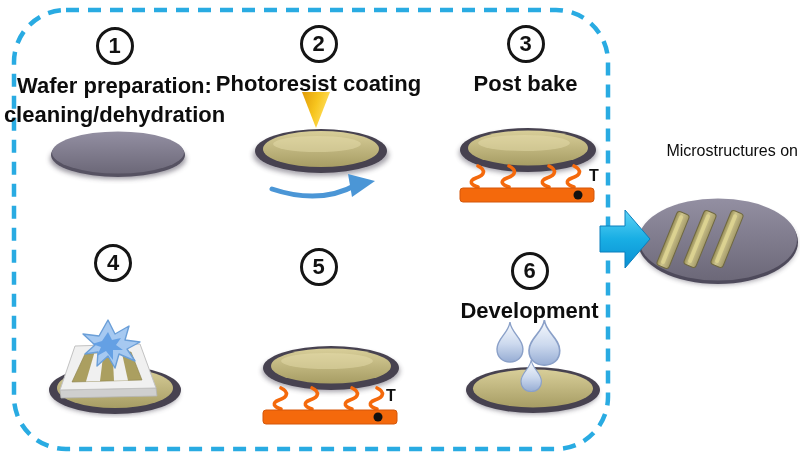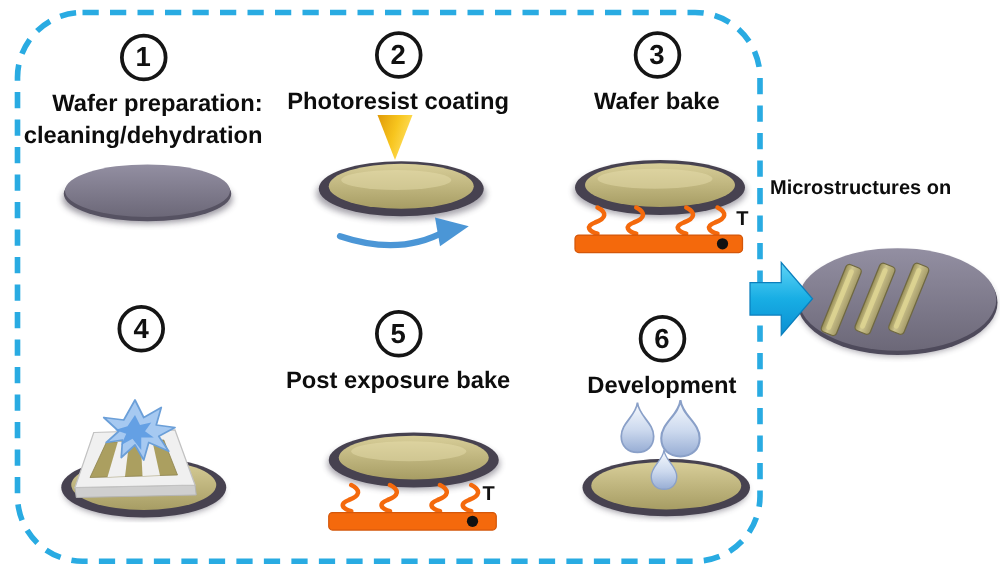--- a/index.html
+++ b/index.html
@@ -5,26 +5,26 @@
   * { margin:0; padding:0; box-sizing:border-box; }
   html,body { width:800px; height:467px; background:#ffffff; font-family:"Liberation Sans", sans-serif; }
   .canvas { position:relative; width:800px; height:467px; overflow:hidden; }
   .frame-svg { position:absolute; left:0; top:0; }
   .step { position:absolute; display:flex; flex-direction:column; align-items:center; }
   .num-circle {
     width:38px; height:38px; border:3px solid #151515; border-radius:50%;
     background:#fff; display:flex; align-items:center; justify-content:center;
     font-weight:bold; font-size:22px; color:#111; line-height:1;
   }
-  .step-title { margin-top:7px; font-weight:bold; font-size:19px; color:#0d0d0d; text-align:right; line-height:1.3; }
+  .step-title { margin-top:7px; font-weight:bold; font-size:22px; color:#0d0d0d; text-align:center; line-height:1.3; }
   .step-title .line { display:block; white-space:nowrap; }
   .gfx { position:absolute; }
   .t-label { position:absolute; font-weight:bold; font-size:16px; color:#111; line-height:1; }
-  .result-title { position:absolute; left:616px; top:140px; width:182px; text-align:left;
-    font-weight:bold; font-size:16px; color:#0d0d0d; line-height:1.35; }
+  .result-title { position:absolute; left:616px; top:140px; width:182px; text-align:right;
+    font-weight:normal; font-size:16px; color:#0d0d0d; line-height:1.35; }
   .result-title .line { display:block; white-space:nowrap; }
 </style>
 </head>
 <body>
 
 <div class="canvas">
 
   
   <svg width="0" height="0">
     <defs>
@@ -103,21 +103,21 @@
     <path d="M26,101 Q74,117 110,97" fill="none" stroke="#4b96d6" stroke-width="5" stroke-linecap="round"></path>
     <polygon points="102,86 129,93 106,109" fill="#4b96d6"></polygon>
   </svg>
 
   
   <div class="step" style="left:428px; top:25px; width:195px;">
     <div class="num-circle">
       <span>3</span>
     </div>
     <div class="step-title">
-      <span class="line">Wafer bake</span>
+      <span class="line">Post bake</span>
     </div>
   </div>
   
   <svg class="gfx" style="left:452px; top:126px;" width="152" height="82">
     <ellipse cx="76" cy="27" rx="69" ry="21" fill="#3a3646" opacity="0.45" filter="url(#blur2)"></ellipse>
     <ellipse cx="76" cy="24" rx="68" ry="22" fill="#474250"></ellipse>
     <ellipse cx="76" cy="22" rx="60" ry="17.5" fill="url(#gradOlive)"></ellipse>
     <ellipse cx="72" cy="17" rx="46" ry="8" fill="#e8e1b0" opacity="0.45"></ellipse>
     <g fill="none" stroke="#f4690c" stroke-width="3.6" stroke-linecap="round">
       <path transform="translate(19,40)" d="M7,0 C15,4 14,9 5,12 C-3,15 0,19 7,21"></path>
@@ -149,23 +149,20 @@
     <polygon points="49.2,35.6 58.4,35.2 55,63.2 41,63.6" fill="#f0f0f0"></polygon>
     <polygon points="67.6,34.8 76.8,34.4 83,62.4 69,62.8" fill="#f0f0f0"></polygon>
     <polygon points="63,2 70,16 84,8 80,22 95,24 82,31 90,43 74,36 70,50 63,38 52,48 53,34 40,36 50,27 38,16 54,18" fill="#a6c9f1" stroke="#6b9fd8" stroke-width="1.4" stroke-linejoin="round"></polygon>
     <polygon points="63,14 67,22 76,20 71,27 78,32 68,32 68,42 61,33 52,38 56,29 47,26 57,23" fill="#5d9be2" opacity="0.9"></polygon>
   </svg>
 
   
   <div class="step" style="left:221px; top:248px; width:195px;">
     <div class="num-circle">
       <span>5</span>
-    </div>
-    <div class="step-title">
-      <span class="line">Post exposure bake</span>
     </div>
   </div>
   
   <svg class="gfx" style="left:255px; top:344px;" width="152" height="82">
     <ellipse cx="76" cy="27" rx="69" ry="21" fill="#3a3646" opacity="0.45" filter="url(#blur2)"></ellipse>
     <ellipse cx="76" cy="24" rx="68" ry="22" fill="#474250"></ellipse>
     <ellipse cx="76" cy="22" rx="60" ry="17.5" fill="url(#gradOlive)"></ellipse>
     <ellipse cx="72" cy="17" rx="46" ry="8" fill="#e8e1b0" opacity="0.45"></ellipse>
     <g fill="none" stroke="#f4690c" stroke-width="3.6" stroke-linecap="round">
       <path transform="translate(19,44)" d="M7,0 C15,4 14,9 5,12 C-3,15 0,19 7,21"></path>

